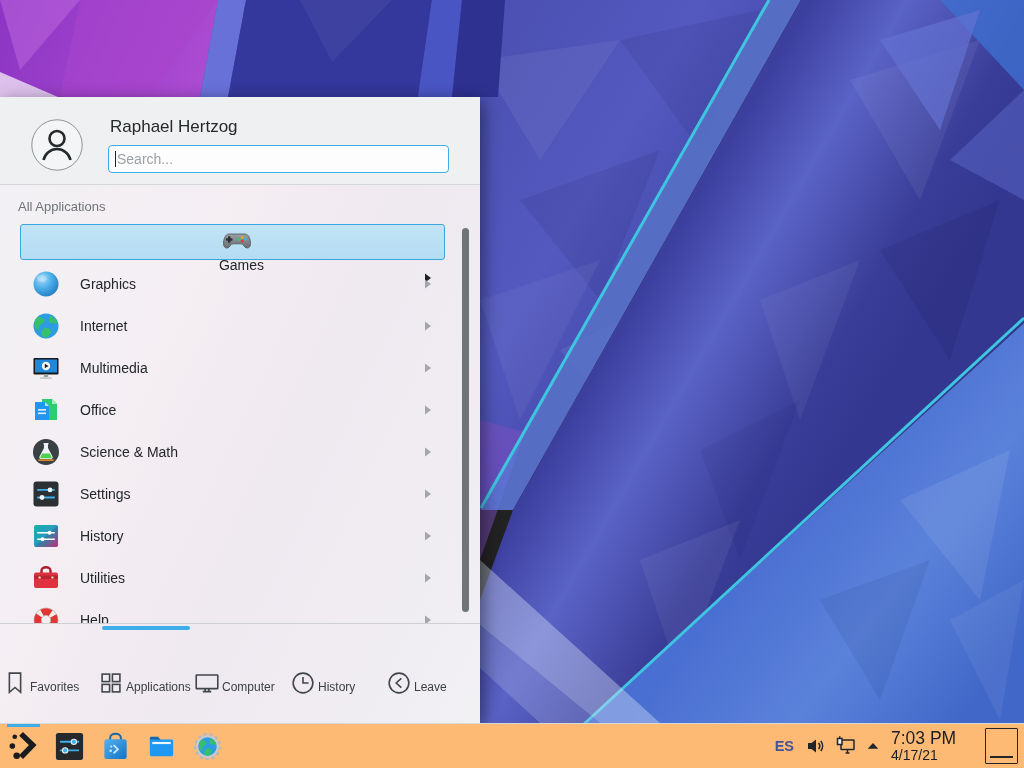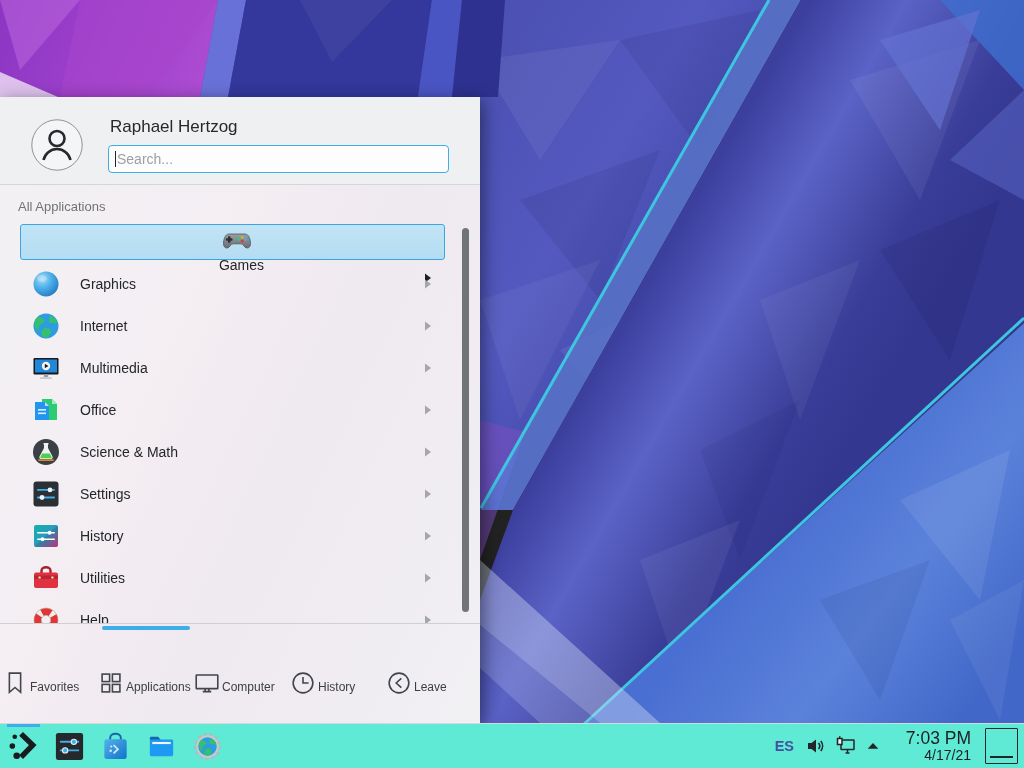--- a/index.html
+++ b/index.html
@@ -63,36 +63,36 @@
   .tab-indicator{position:absolute;left:102px;top:2px;width:88px;height:4px;border-radius:2px;}
   .tabs{display:flex;height:100%;padding-top:19px;}
   .tab{width:96px;display:flex;flex-direction:row;align-items:center;}
   .tab-icon{width:30px;height:30px;}
   .tab-icon svg{width:30px;height:30px;display:block;}
   .tab-label{margin-top:7px;font-size:12px;color:#3c4044;}
 
   
   .taskbar{
     position:absolute;left:0;top:723px;width:1024px;height:45px;
-    background:#5eead4;border-top:1px solid #d6d8da;
+    background:#fdba74;border-top:1px solid #d6d8da;
   }
   .task-apps{position:absolute;left:7px;top:0;height:100%;display:flex;gap:13px;}
   .task-app{position:relative;width:33px;height:44px;display:flex;align-items:center;justify-content:center;}
   .task-app span{width:33px;height:33px;display:block;}
   .task-app svg{width:33px;height:33px;display:block;}
   .task-app.active::before{
     content:'';position:absolute;left:0;right:0;top:0;height:3px;background:#3daee9;
   }
   .tray{position:absolute;right:0;top:0;height:44px;display:flex;align-items:center;padding-right:4px;}
   .kb-layout{font-size:14.5px;font-weight:bold;color:#44519e;margin-right:11px;}
   .tray-icon{width:22px;height:22px;margin-right:8px;}
   .tray-icon svg{width:22px;height:22px;display:block;}
   .tray-caret{width:16px;height:16px;margin-right:10px;}
   .tray-caret svg{width:16px;height:16px;display:block;}
-  .clock{width:80px;text-align:right;line-height:1.05;margin-right:14px;}
+  .clock{width:80px;text-align:left;line-height:1.05;margin-right:14px;}
   .clock-time{font-size:17.5px;color:#1c1f21;}
   .clock-date{font-size:14px;color:#1c1f21;margin-top:1px;}
   .show-desktop{
     width:33px;height:36px;border:1.6px solid #232629;border-radius:1px;
     position:relative;background:transparent;margin-right:2px;
   }
   .show-desktop::after{
     content:'';position:absolute;left:4px;right:4px;bottom:5px;height:1.6px;background:#232629;
   }
 </style>

